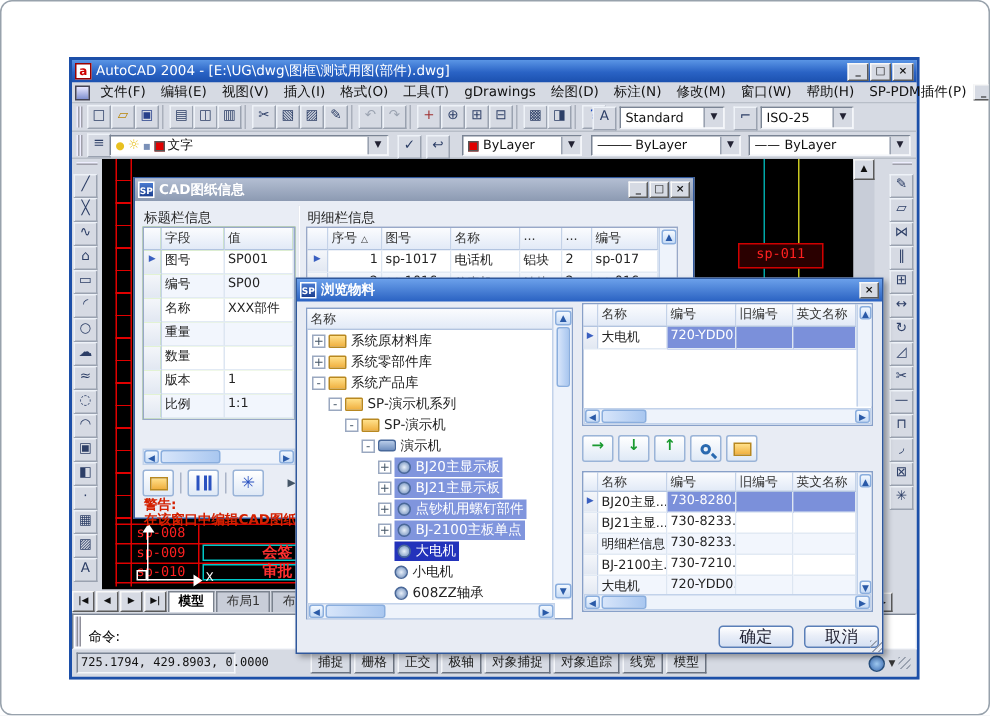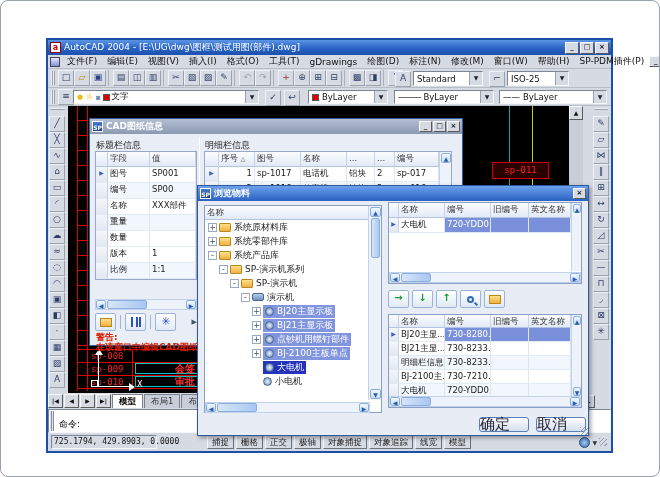--- a/index.html
+++ b/index.html
@@ -26,21 +26,21 @@
 
 .sb{background:#eef3fb;border:1px solid #c2d2ea}
 .sbb{background:linear-gradient(#f4f9ff,#c6dbf6);border:1px solid #8aaede;border-radius:2px;color:#2a5aa8;font-size:6px;line-height:9px;text-align:center}
 .sbt{background:linear-gradient(90deg,#d7e5fa,#a9c7f0);border:1px solid #8aaede;border-radius:2px}
 
 .dlg{border:1px solid #30589c;box-shadow:2px 2px 4px rgba(0,0,0,.35)}
 .ttl{height:15px;display:flex;align-items:center;color:#fff;font-size:9px;font-weight:bold;padding:0 2px;gap:3px}
 .ttl1{background:linear-gradient(#b3bed2,#8c9ab2)}
 .ttl2{background:linear-gradient(#6ba0ea,#2a62c2)}
 .spico{width:11px;height:11px;background:linear-gradient(#4a7ad0,#1c3f90);color:#fff;font-size:6px;line-height:11px;text-align:center;font-weight:bold;border:1px solid #fff;flex:none}
-.xpb{border:1px solid #5a7fb8;border-radius:3px;background:linear-gradient(#ffffff,#e9eef8 45%,#d5e0f2);font-size:15px;text-align:left;color:#223;line-height:13px}
+.xpb{border:1px solid #5a7fb8;border-radius:3px;background:linear-gradient(#ffffff,#e9eef8 45%,#d5e0f2);font-size:11px;text-align:center;color:#223;line-height:13px}
 
 .trw{display:flex;align-items:center;height:14px;font-size:9px;color:#222;white-space:nowrap}
 .exp{width:9px;height:9px;border:1px solid #9aa8c0;background:#fff;font-size:8px;line-height:7px;text-align:center;color:#456;margin-right:2px;flex:none}
 .spc{width:11px;flex:none}
 .fld{width:12px;height:9px;background:linear-gradient(#ffe08a,#f0b040);border:1px solid #b88820;border-radius:1px;margin-right:3px;flex:none}
 .gear{width:9px;height:9px;border-radius:50%;background:radial-gradient(#e8f0fa,#6888b8);border:1px solid #4a6898;margin-right:3px;flex:none}
 .mach{width:12px;height:8px;background:linear-gradient(#b8cce8,#7090c0);border:1px solid #48689a;border-radius:2px;margin-right:3px;flex:none}
 .wrap{display:flex;align-items:center;padding:0 2px}
 .hl{background:#8095dd;color:#fff}
 .sel{background:#2333bb;color:#fff}
@@ -469,20 +469,25 @@
             <span class="wrap sel">
               <span class="gear"></span>
               <span>大电机</span>
             </span>
         </div>
         <div class="trw" style="padding-left:47px">
           <span class="spc"></span>
             <span class="gear"></span>
             <span>小电机</span>
         </div>
+        <div class="trw" style="padding-left:47px">
+          <span class="spc"></span>
+            <span class="gear"></span>
+            <span>608ZZ轴承</span>
+        </div>
 
       </div>
       <div class="fx sb" style="position:absolute;left:0;top:196px;width:165px;height:11px">
         <span class="sbb" style="width:10px;height:9px">◀</span>
         <span class="sbt" style="width:40px;height:9px;margin-left:1px"></span>
         <span class="sbb" style="width:10px;height:9px;margin-left:auto">▶</span>
       </div>
     </div>
 
     <div style="position:absolute;left:190px;top:16px;width:194px;height:82px;border:1px solid #88a0c8;background:#fff">

